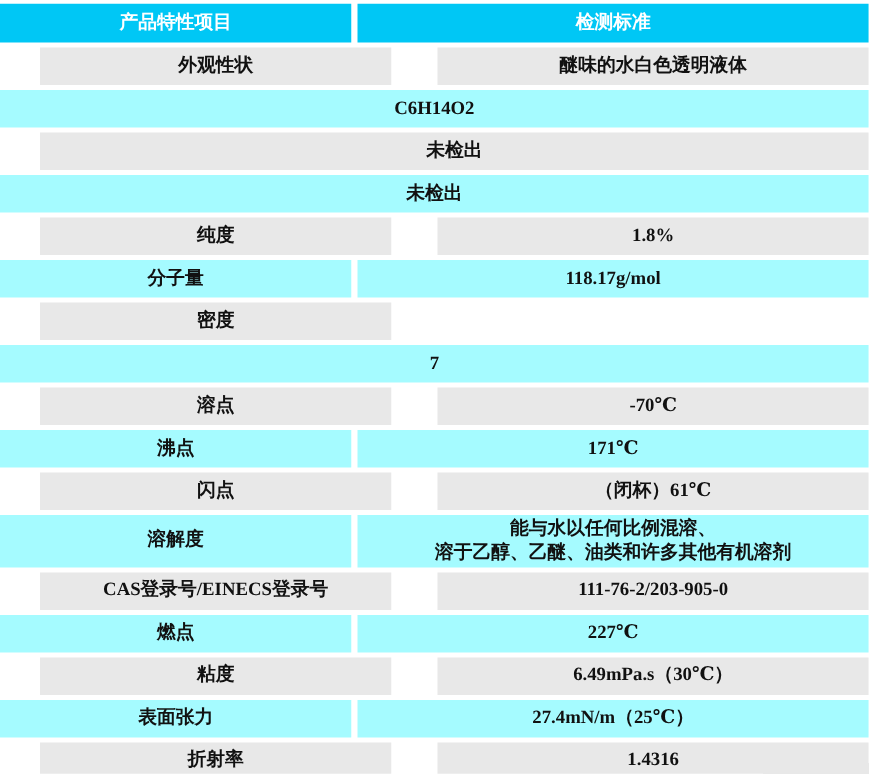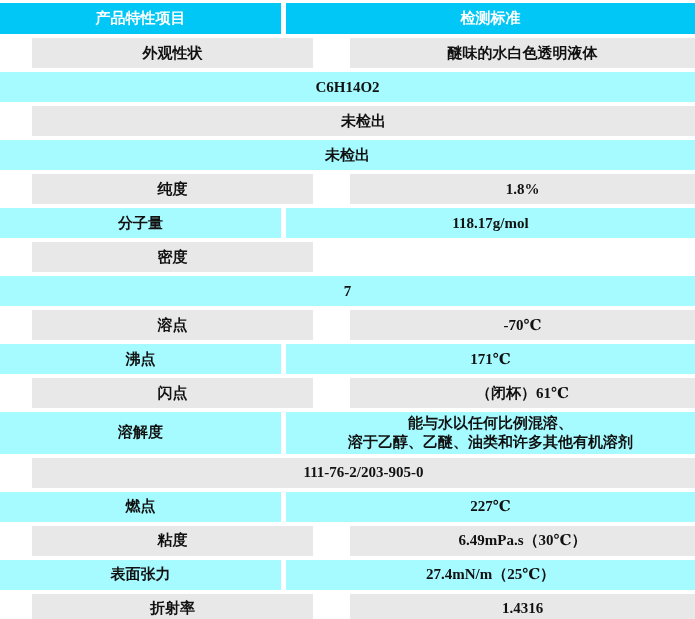--- a/index.html
+++ b/index.html
@@ -96,20 +96,21 @@
       <div class="row gray">
         <div class="cell label">闪点</div>
         <div class="cell value">（闭杯）61℃</div>
       </div>
       <div class="row cyan tall">
         <div class="cell label">溶解度</div>
         <div class="cell value">能与水以任何比例混溶、
 溶于乙醇、乙醚、油类和许多其他有机溶剂</div>
       </div>
       <div class="row gray">
+        <div class="cell label">CAS登录号/EINECS登录号</div>
         <div class="cell value">111-76-2/203-905-0</div>
       </div>
       <div class="row cyan">
         <div class="cell label">燃点</div>
         <div class="cell value">227℃</div>
       </div>
       <div class="row gray">
         <div class="cell label">粘度</div>
         <div class="cell value">6.49mPa.s（30℃）</div>
       </div>

